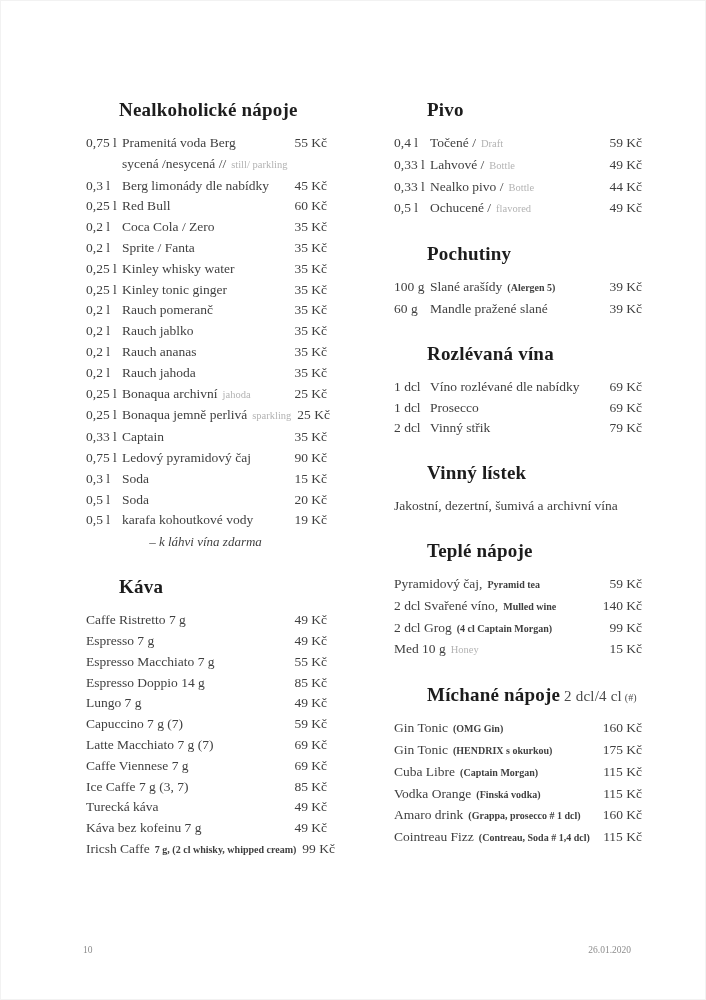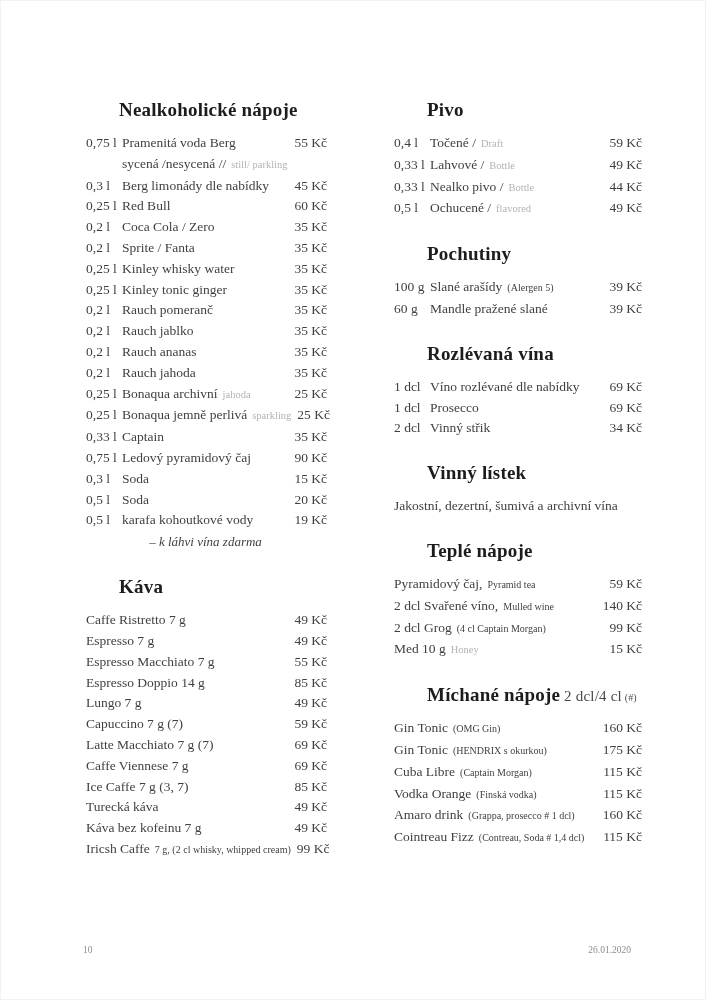--- a/index.html
+++ b/index.html
@@ -49,21 +49,21 @@
 
   .row {
     display: flex;
     align-items: baseline;
     line-height: 20.8px;
     font-size: 13.5px;
     white-space: nowrap;
   }
   .qty   { flex: 0 0 36px; }
   .name  { }
-  .small { font-size: 10px; margin-left: 5px; }
+  .small { font-size: 10px; margin-left: 5px; font-weight: bold; }
   .gray  { font-size: 10.5px; color: #b3b3b3; margin-left: 5px; }
   .price { margin-left: auto; padding-left: 6px; }
 
   .footnote {
     text-align: center;
     font-style: italic;
     font-size: 13px;
     line-height: 22px;
     padding-right: 2px;
   }
@@ -286,21 +286,21 @@
           <span class="price">69 Kč</span>
         </div>
         <div class="row">
           <span class="qty">1 dcl</span>
           <span class="name">Prosecco</span>
           <span class="price">69 Kč</span>
         </div>
         <div class="row">
           <span class="qty">2 dcl</span>
           <span class="name">Vinný střik</span>
-          <span class="price">34 Kč</span>
+          <span class="price">79 Kč</span>
         </div>
       </section>
       <section>
         <h2>Vinný lístek</h2>
         <div class="row">
           <span class="name">Jakostní, dezertní, šumivá a archivní vína</span>
           <span class="price"></span>
         </div>
       </section>
       <section>

